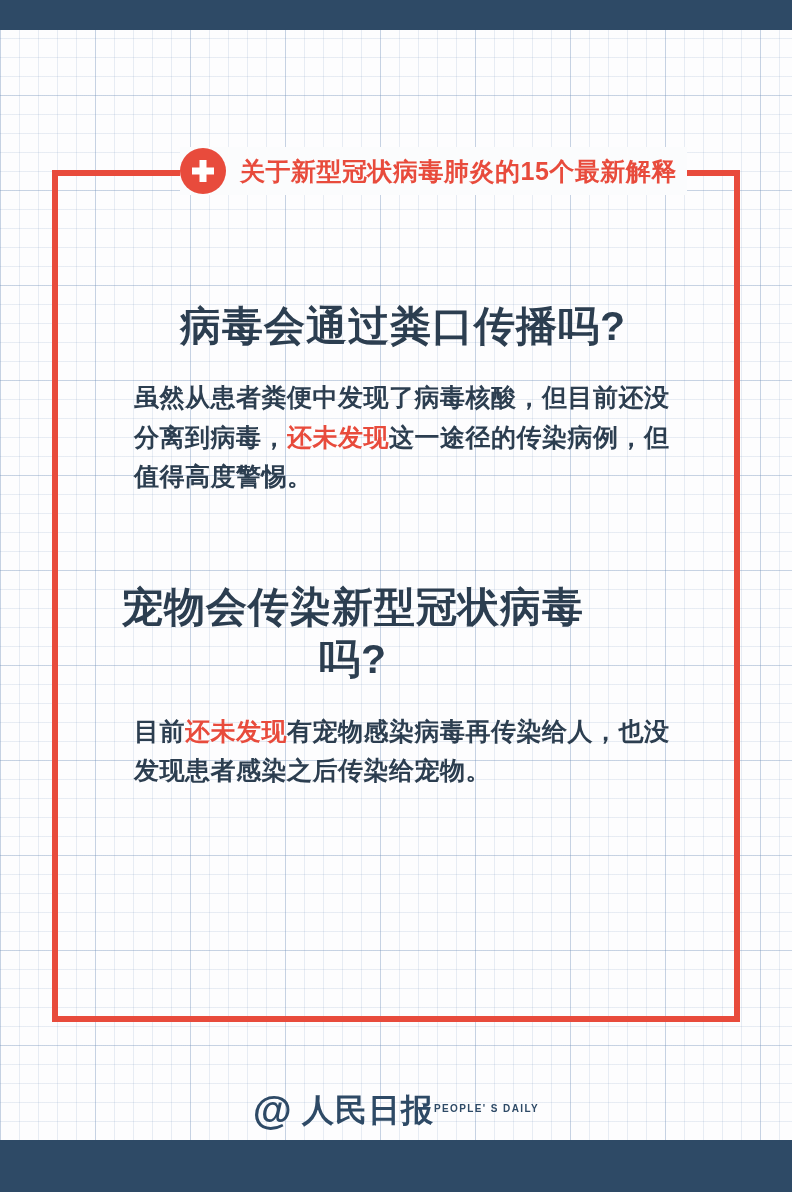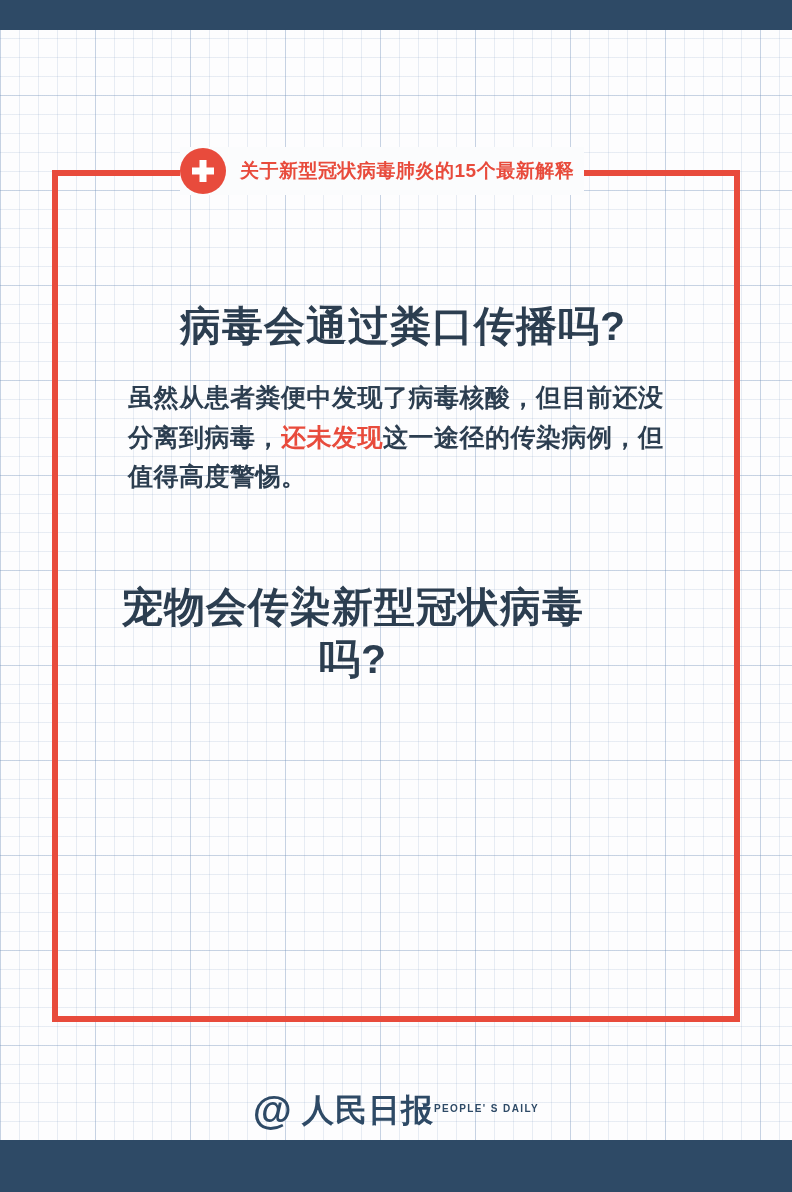--- a/index.html
+++ b/index.html
@@ -92,21 +92,21 @@
     left: 50%; top: 50%;
     width: 22px; height: 7px;
     transform: translate(-50%, -50%);
   }
   .cross-badge::after {
     left: 50%; top: 50%;
     width: 7px; height: 22px;
     transform: translate(-50%, -50%);
   }
   .header-title {
-    font-size: 19px;
+    font-size: 25px;
     font-weight: bold;
     color: #e84b3c;
     letter-spacing: 0.5px;
     white-space: nowrap;
   }
 
   
   .content {
     position: absolute;
     left: 118px;
@@ -121,21 +121,21 @@
     letter-spacing: 1px;
     margin: 0 0 26px 0;
     text-align: center;
   }
   .q-body {
     font-size: 25px;
     font-weight: bold;
     color: #2c3e50;
     line-height: 1.58;
     letter-spacing: 0.5px;
-    margin: 10px;
+    margin: 16px;
   }
   .hl {
     color: #e84b3c;
   }
   .block-2 {
     margin-top: 84px;
   }
   .block-2 .q-title {
     width: 470px;
   }
@@ -196,20 +196,21 @@
 
   <div class="content">
 
     <div class="block-1">
       <h1 class="q-title">病毒会通过粪口传播吗?</h1>
       <p class="q-body"><span>虽然从患者粪便中发现了病毒核酸，但目前还没分离到病毒，</span><span class="hl">还未发现</span><span>这一途径的传染病例，但值得高度警惕。</span></p>
     </div>
 
     <div class="block-2">
       <h1 class="q-title">宠物会传染新型冠状病毒吗?</h1>
+      <p class="q-body"><span>目前</span><span class="hl">还未发现</span><span>有宠物感染病毒再传染给人，也没发现患者感染之后传染给宠物。</span></p>
     </div>
 
   </div>
 
   <div class="footer-logo">
     <div class="at-mark">@</div>
     <div class="logo-text-wrap">
       <div class="logo-cn">人民日报</div>
       <div class="logo-en">PEOPLE' S DAILY</div>
     </div>

